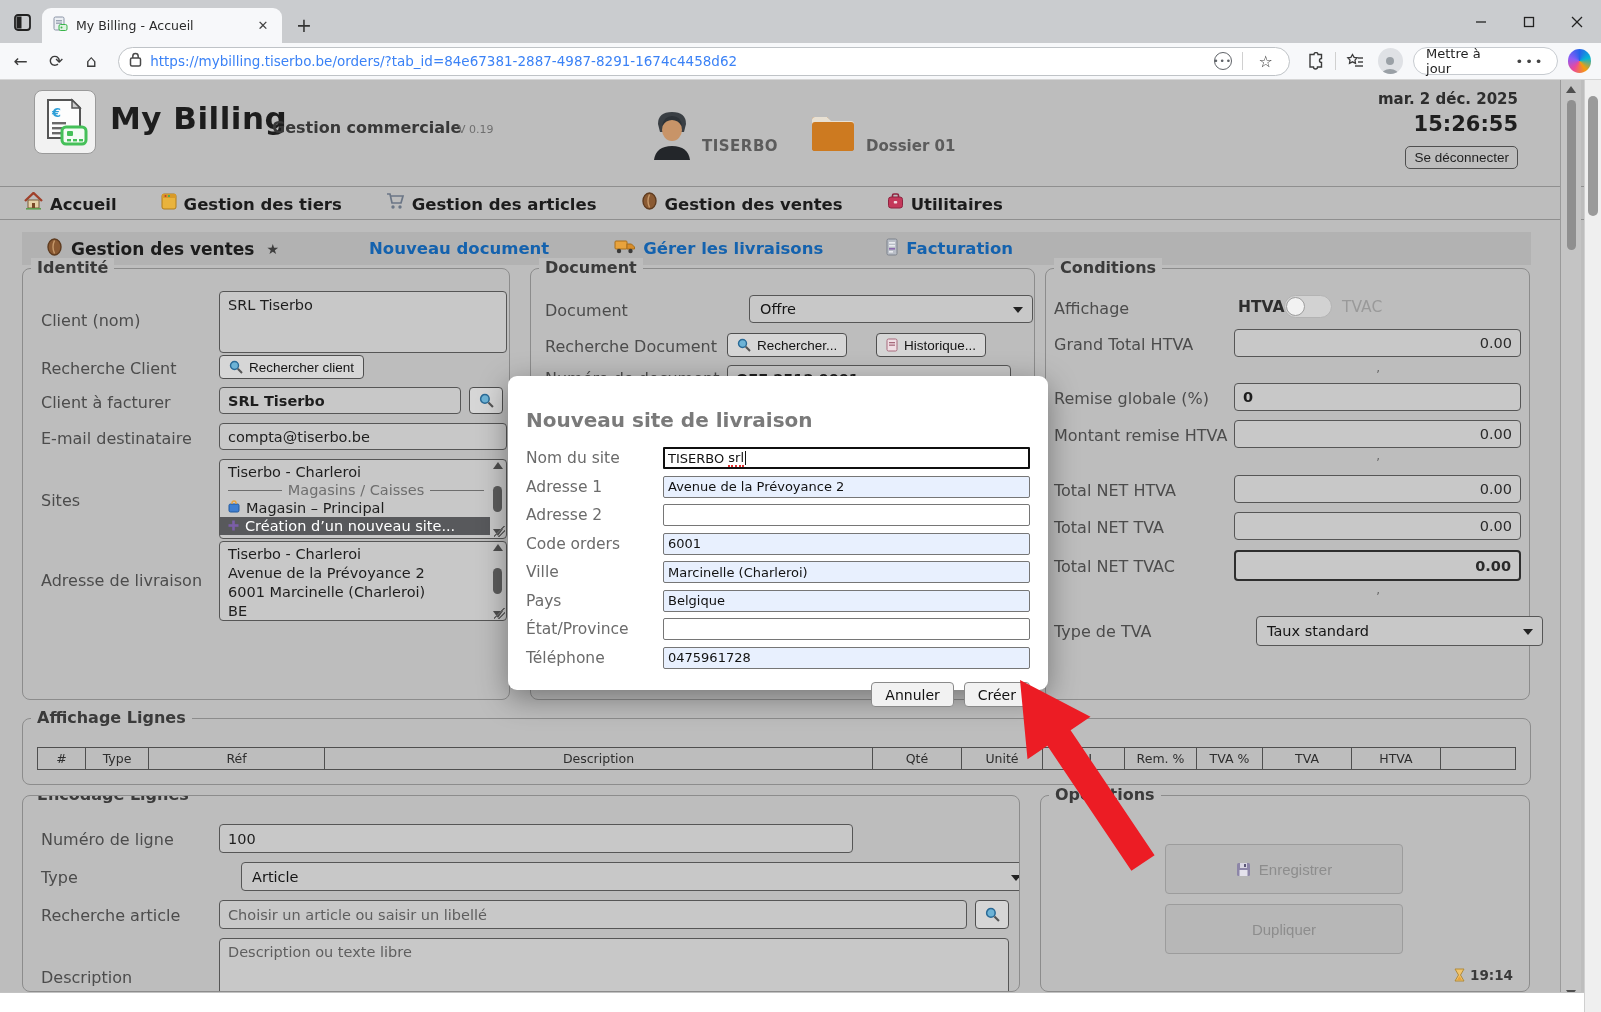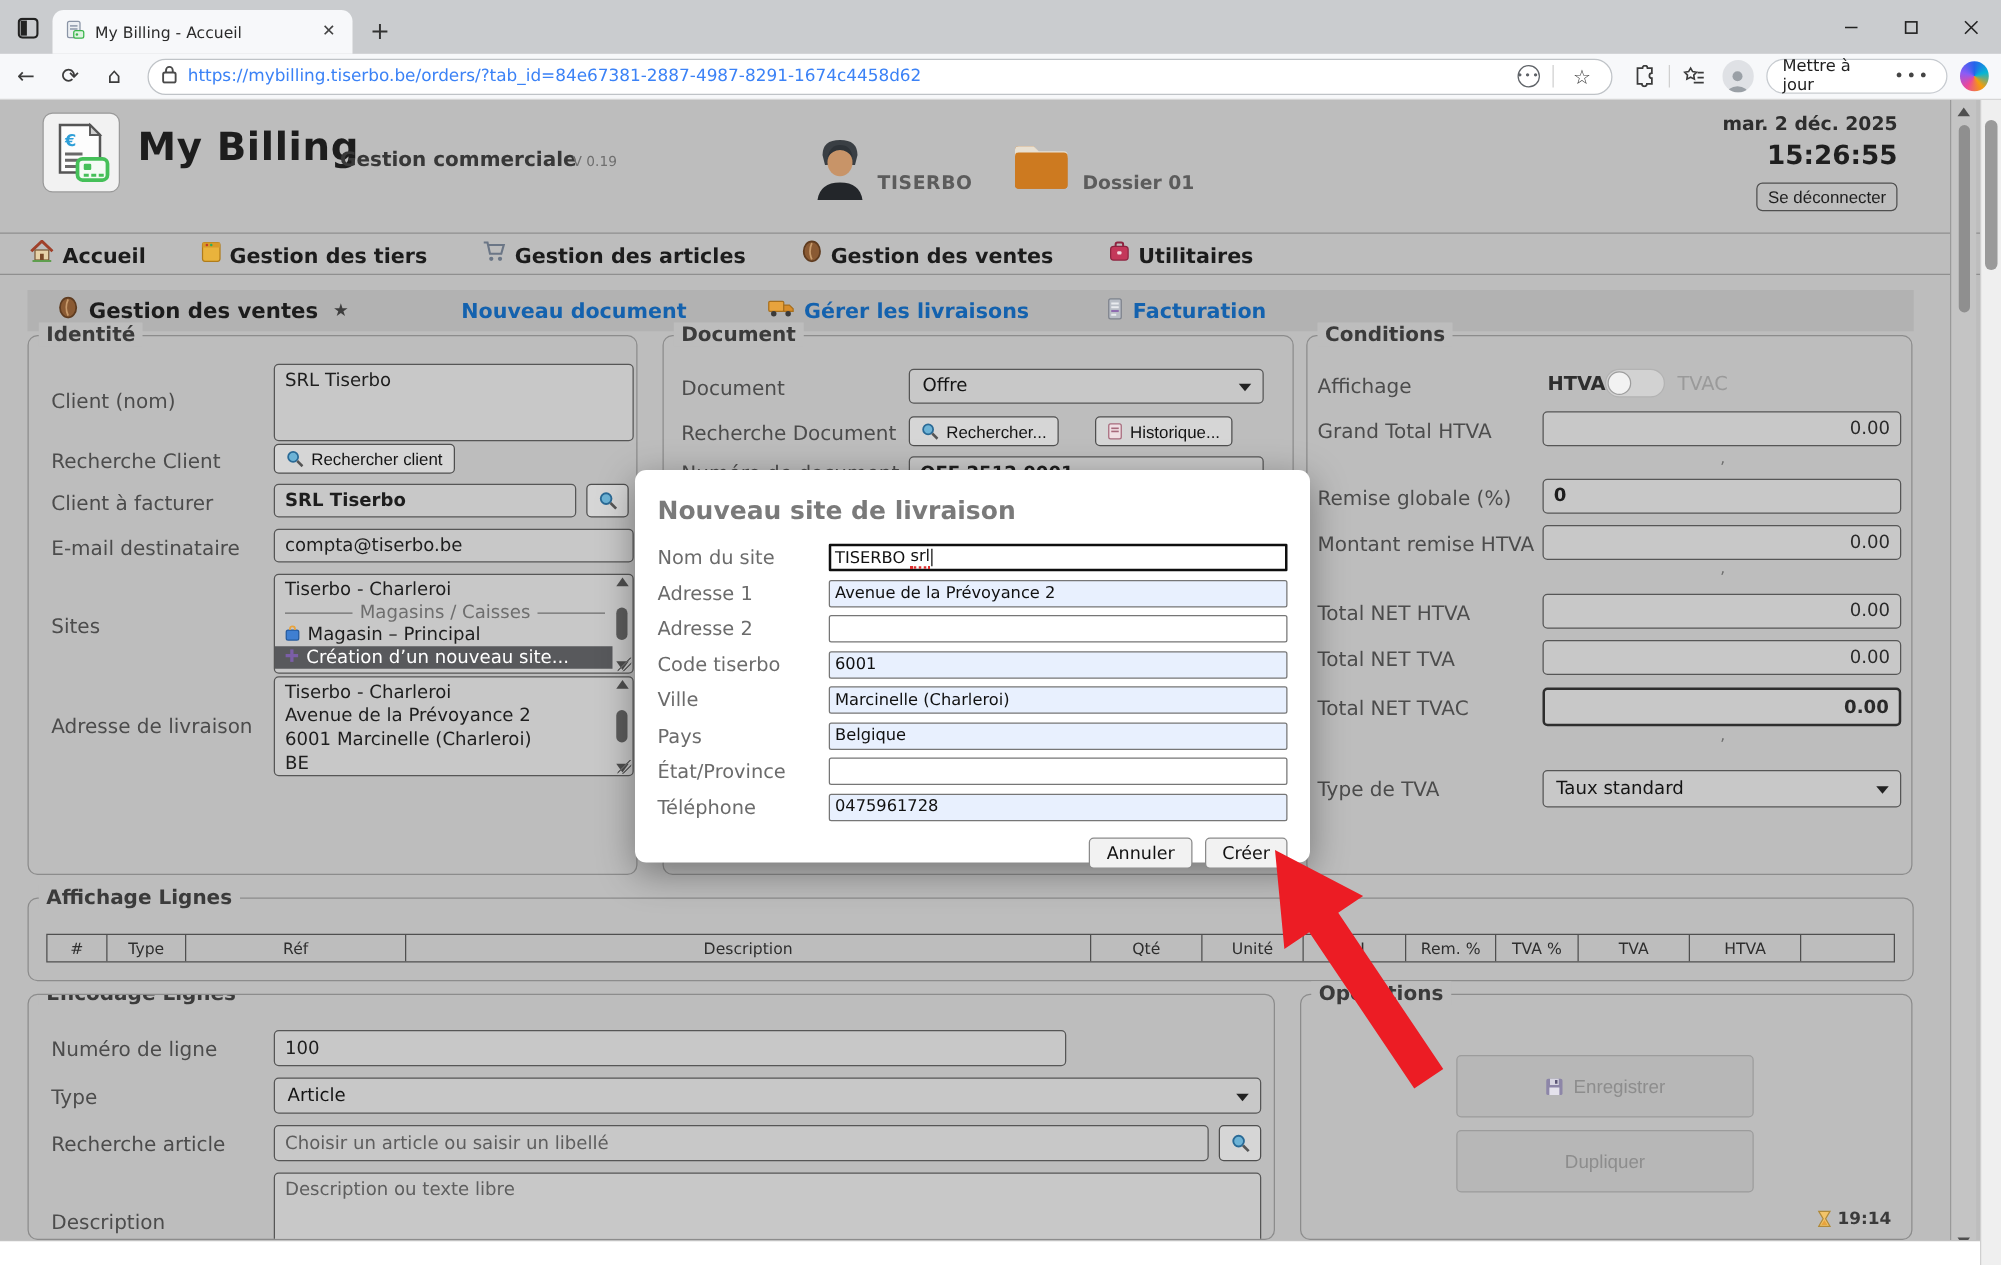--- a/index.html
+++ b/index.html
@@ -53,21 +53,21 @@
   
   .fieldset { position:absolute; border:1px solid #8c8c8c; border-radius:8px;padding-left:24px; }
   .legend { position:absolute; top:-11px; left:8px; background:#bdbdbd; padding:0 6px; font-size:16px; font-weight:bold; color:#3b3b3b; }
   .flabel { position:absolute; font-size:16px; color:#4c4c4c; }
   .input { position:absolute; background:#c8c8c8; border:1px solid #565656; border-radius:4px; color:#1e1e1e; font-size:14.5px; font-family:inherit; padding:0 8px; display:flex; align-items:center; }
   .money { justify-content:flex-end; color:#2a2a2a; }
   .ta { position:absolute; background:#c8c8c8; border:1px solid #565656; border-radius:4px; color:#1e1e1e; font-size:14.5px; font-family:inherit; padding:4px 8px; resize:none; outline:none; line-height:1.35; }
   .ta::placeholder { color:#5e5e5e; }
   .in { position:absolute; background:#c8c8c8; border:1px solid #565656; border-radius:4px; color:#1e1e1e; font-size:14.5px; font-family:inherit; padding:0 8px; outline:none; }
   .in::placeholder { color:#5e5e5e; }
-  .select { position:absolute; background:#c8c8c8; border:1px solid #565656; border-radius:4px; color:#141414; font-size:14.5px; display:flex; align-items:center; padding:0 26px 0 10px; }
+  .select { position:absolute; background:#c8c8c8; border:1px solid #565656; border-radius:4px; color:#141414; font-size:14.5px; display:flex; align-items:center; padding:0 26px 0 10px;margin-left:22px; }
   .select::after { content:""; position:absolute; right:9px; top:50%; margin-top:-2px; border-left:5px solid transparent; border-right:5px solid transparent; border-top:6px solid #222; }
   .btn { position:absolute; background:#d6d6d6; border:1px solid #4f4f4f; border-radius:4px; color:#141414; font-size:13.5px; display:flex; align-items:center; gap:6px; padding:0 9px; height:24px; }
   .sq-btn { position:absolute; width:34px; height:27px; background:#d6d6d6; border:1px solid #4f4f4f; border-radius:4px; display:flex; align-items:center; justify-content:center; }
 
   .listbox { position:absolute; background:#c8c8c8; border:1px solid #565656; border-radius:4px; overflow:hidden; font-size:14.5px; color:#1e1e1e; }
   .lb-item { height:18px; display:flex; align-items:center; gap:6px; padding:0 6px 0 8px; margin-right:16px; white-space:nowrap; }
   .lb-sep { color:#6e6e6e; }
   .lb-sep .dash { flex:1; border-top:1px solid #6e6e6e; }
   .lb-selected { background:#58595c; color:#fff; }
   .vscroll { position:absolute; top:2px; right:2px; bottom:2px; width:13px; display:flex; flex-direction:column; align-items:center; justify-content:space-between; }
@@ -82,21 +82,21 @@
   .cond-sep { position:absolute; font-size:13px; color:#6f6f6f; }
 
   
   .lines-table { position:absolute; left:14px; top:28px; right:14px; height:23px; display:flex; border:1px solid #4f4f4f; }
   .th { border-right:1px solid #4f4f4f; display:flex; align-items:center; justify-content:center; font-size:12.5px; color:#2e2e2e; }
   .th:last-child { border-right:none; }
 
   .disabled-btn { position:absolute; background:#b7b7b7; border:1px solid #9c9c9c; border-radius:4px; color:#8d8d8d; font-size:15px; display:flex; align-items:center; justify-content:center; gap:8px; }
 
   
-  .modal { position:absolute; left:508px; top:376px; width:540px; height:314px; background:#ffffff; border-radius:9px; box-shadow:0 8px 30px rgba(0,0,0,0.38); z-index:50; padding:16px 18px; }
+  .modal { position:absolute; left:508px; top:376px; width:540px; height:314px; background:#ffffff; border-radius:9px; box-shadow:0 8px 30px rgba(0,0,0,0.38); z-index:50; padding:28px 18px; }
   .modal-title { font-size:20px; font-weight:bold; color:#7a7a7a; margin:4px 0 12px 0; }
   .m-row { display:flex; align-items:center; height:28.5px; }
   .m-label { width:137px; font-size:15.5px; color:#6b6b6b; flex:none; }
   .m-input { flex:1; height:22px; border:1px solid #767676; background:#fff; font-size:13px; color:#111; font-family:inherit; padding:0 4px; outline:none; border-radius:2px; }
   .m-filled { background:#e8f0fe; }
   .m-focus { border:2px solid #0f0f0f; border-radius:1px; display:flex; align-items:center; padding:0 3px; white-space:pre; }
   .misspell { border-bottom:2px dotted #e03131; }
   .caret { display:inline-block; width:1px; height:14px; background:#111; margin-left:1px; }
   .m-btnrow { display:flex; justify-content:flex-end; gap:10px; margin-top:10px; }
   .m-btn { height:25px; padding:0 13px; background:#f2f2f2; border:1px solid #8a8a8a; border-radius:4px; font-size:14px; color:#111; font-family:inherit; }
@@ -529,21 +529,21 @@
   </div>
   <div class="m-row">
     <span class="m-label">Adresse 1</span>
     <input class="m-input m-filled" value="Avenue de la Prévoyance 2" style="">
   </div>
   <div class="m-row">
     <span class="m-label">Adresse 2</span>
     <input class="m-input" style="">
   </div>
   <div class="m-row">
-    <span class="m-label">Code tiserbo</span>
+    <span class="m-label">Code orders</span>
     <input class="m-input m-filled" value="6001" style="">
   </div>
   <div class="m-row">
     <span class="m-label">Ville</span>
     <input class="m-input m-filled" value="Marcinelle (Charleroi)" style="">
   </div>
   <div class="m-row">
     <span class="m-label">Pays</span>
     <input class="m-input m-filled" value="Belgique" style="">
   </div>

